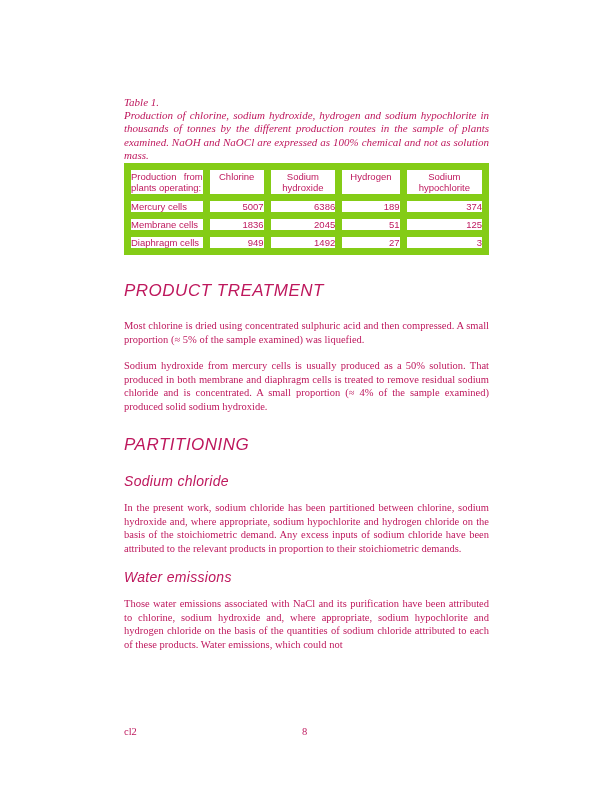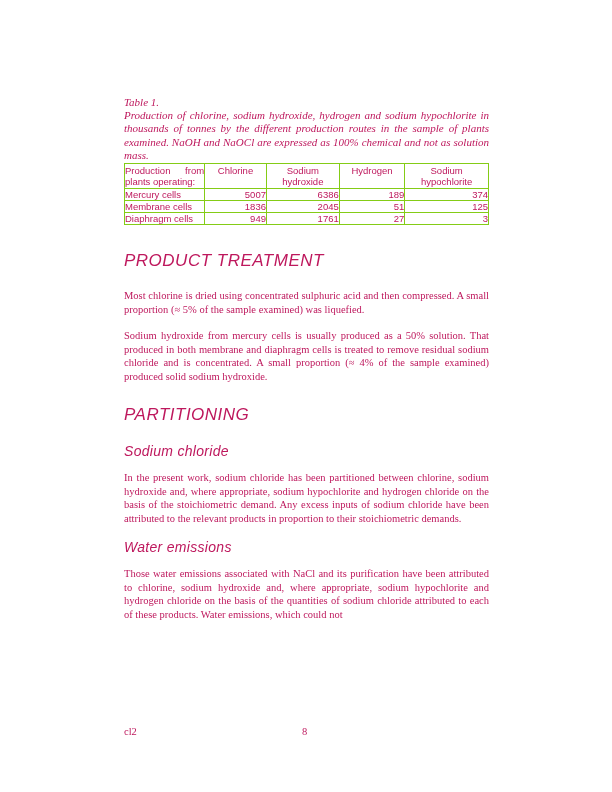--- a/index.html
+++ b/index.html
@@ -32,21 +32,21 @@
   table.prod {
     width: 100%;
     margin-top: 1px;
     border-collapse: collapse;
     font-family: "Liberation Sans", sans-serif;
     font-size: 9.5px;
     line-height: 11px;
     table-layout: fixed;
   }
   table.prod th, table.prod td {
-    border: 1px solid #84cc16;
+    border: 7px solid #84cc16;
     padding: 0 0;
     vertical-align: top;
     font-weight: normal;
   }
   table.prod col.c0 { width: 22%; }
   table.prod col.c1 { width: 17%; }
   table.prod col.c2 { width: 20%; }
   table.prod col.c3 { width: 18%; }
   table.prod col.c4 { width: 23%; }
   table.prod th { text-align: center; padding-top: 1px; padding-bottom: 1px; }
@@ -132,21 +132,21 @@
         <tr class="datarow">
           <td class="lbl">Membrane cells</td>
           <td class="num">1836</td>
           <td class="num">2045</td>
           <td class="num">51</td>
           <td class="num">125</td>
         </tr>
         <tr class="datarow">
           <td class="lbl">Diaphragm cells</td>
           <td class="num">949</td>
-          <td class="num">1761</td>
+          <td class="num">1492</td>
           <td class="num">27</td>
           <td class="num">3</td>
         </tr>
       </tbody>
     </table>
 
     <h1 class="sect">PRODUCT TREATMENT</h1>
     <p class="body">Most chlorine is dried using concentrated sulphuric acid and then compressed. A small proportion (≈ 5% of the sample examined) was liquefied.</p>
     <p class="body">Sodium hydroxide from mercury cells is usually produced as a 50% solution. That produced in both membrane and diaphragm cells is treated to remove residual sodium chloride and is concentrated. A small proportion (≈ 4% of the sample examined) produced solid sodium hydroxide.</p>
 

